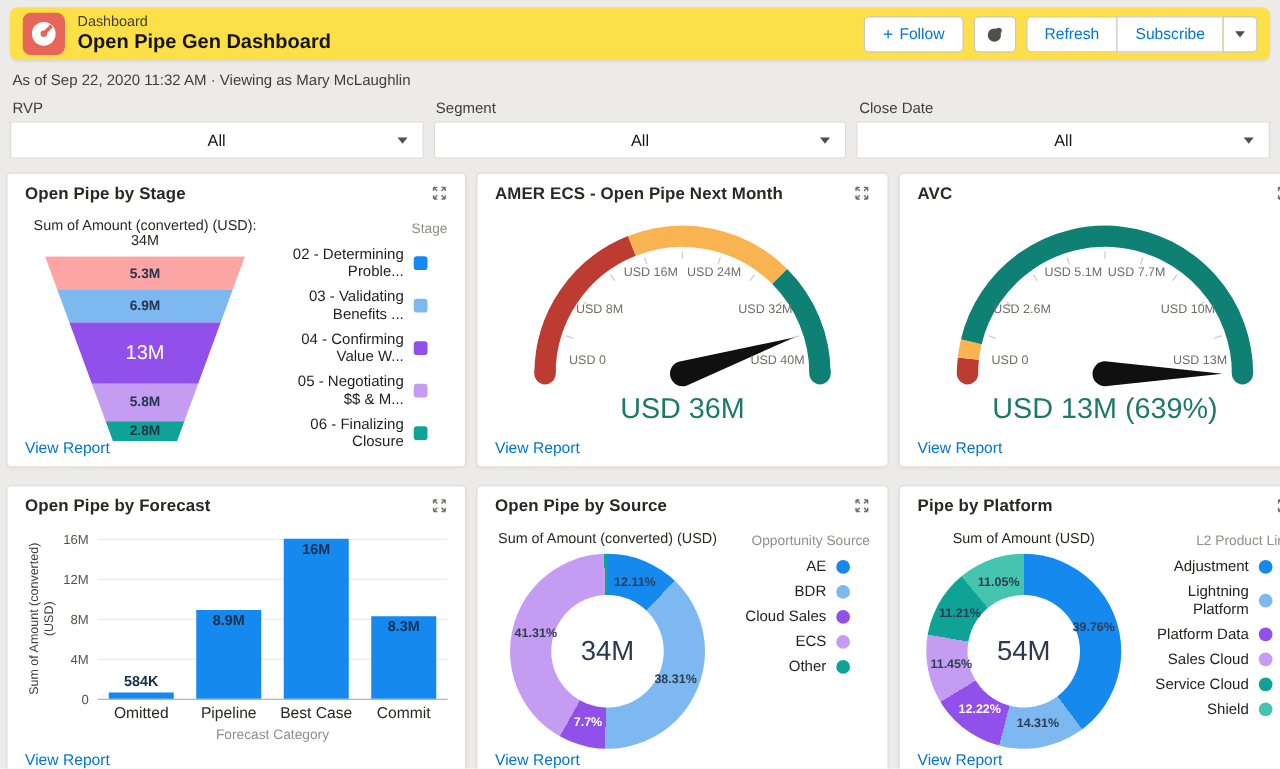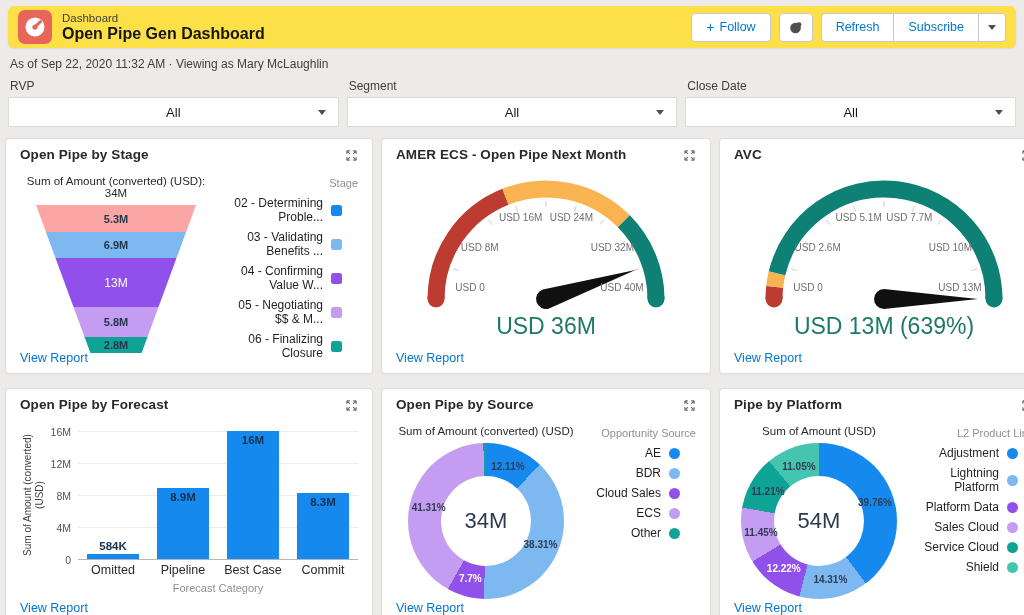--- a/index.html
+++ b/index.html
@@ -42,21 +42,21 @@
   .lg-title{font-size:11px;color:#918f8c;margin-bottom:7px;}
   .lg-item{display:flex;justify-content:flex-end;align-items:center;margin:6px 16px;font-size:12px;color:#201f1e;cursor:pointer;}
   .lg-swatch{width:11px;height:11px;margin-left:8px;border-radius:2.5px;flex:none;}
   .lg-swatch.circle{border-radius:50%;}
 
   
   .chart-col{flex:1;display:flex;flex-direction:column;align-items:center;min-width:0;}
   .chart-sub{font-size:11.5px;color:#2b2826;margin:6px 0 6px;text-align:center;}
   .funnel{width:160px;clip-path:polygon(0 0,100% 0,66% 100%,34% 100%);}
   .fseg{display:flex;align-items:center;justify-content:center;font-size:11px;font-weight:600;color:#24364d;}
-  .fseg.fbig{font-size:12px;font-weight:400;color:#fff;}
+  .fseg.fbig{font-size:16px;font-weight:400;color:#fff;}
 
   
   .gauge-col{flex:1;display:flex;flex-direction:column;align-items:center;}
   svg.gauge{width:300px;height:138px;overflow:visible;margin-top:4px;}
   svg.gauge text{font-family:"Liberation Sans",sans-serif;font-size:10px;fill:#706e6b;}
   .gauge-value{font-size:23px;color:#1e7a67;margin-top:2px;}
 
   
   .bar-wrap{flex:1;display:flex;margin-top:12px;}
   .ylab-outer{width:28px;height:128px;position:relative;flex:none;}

